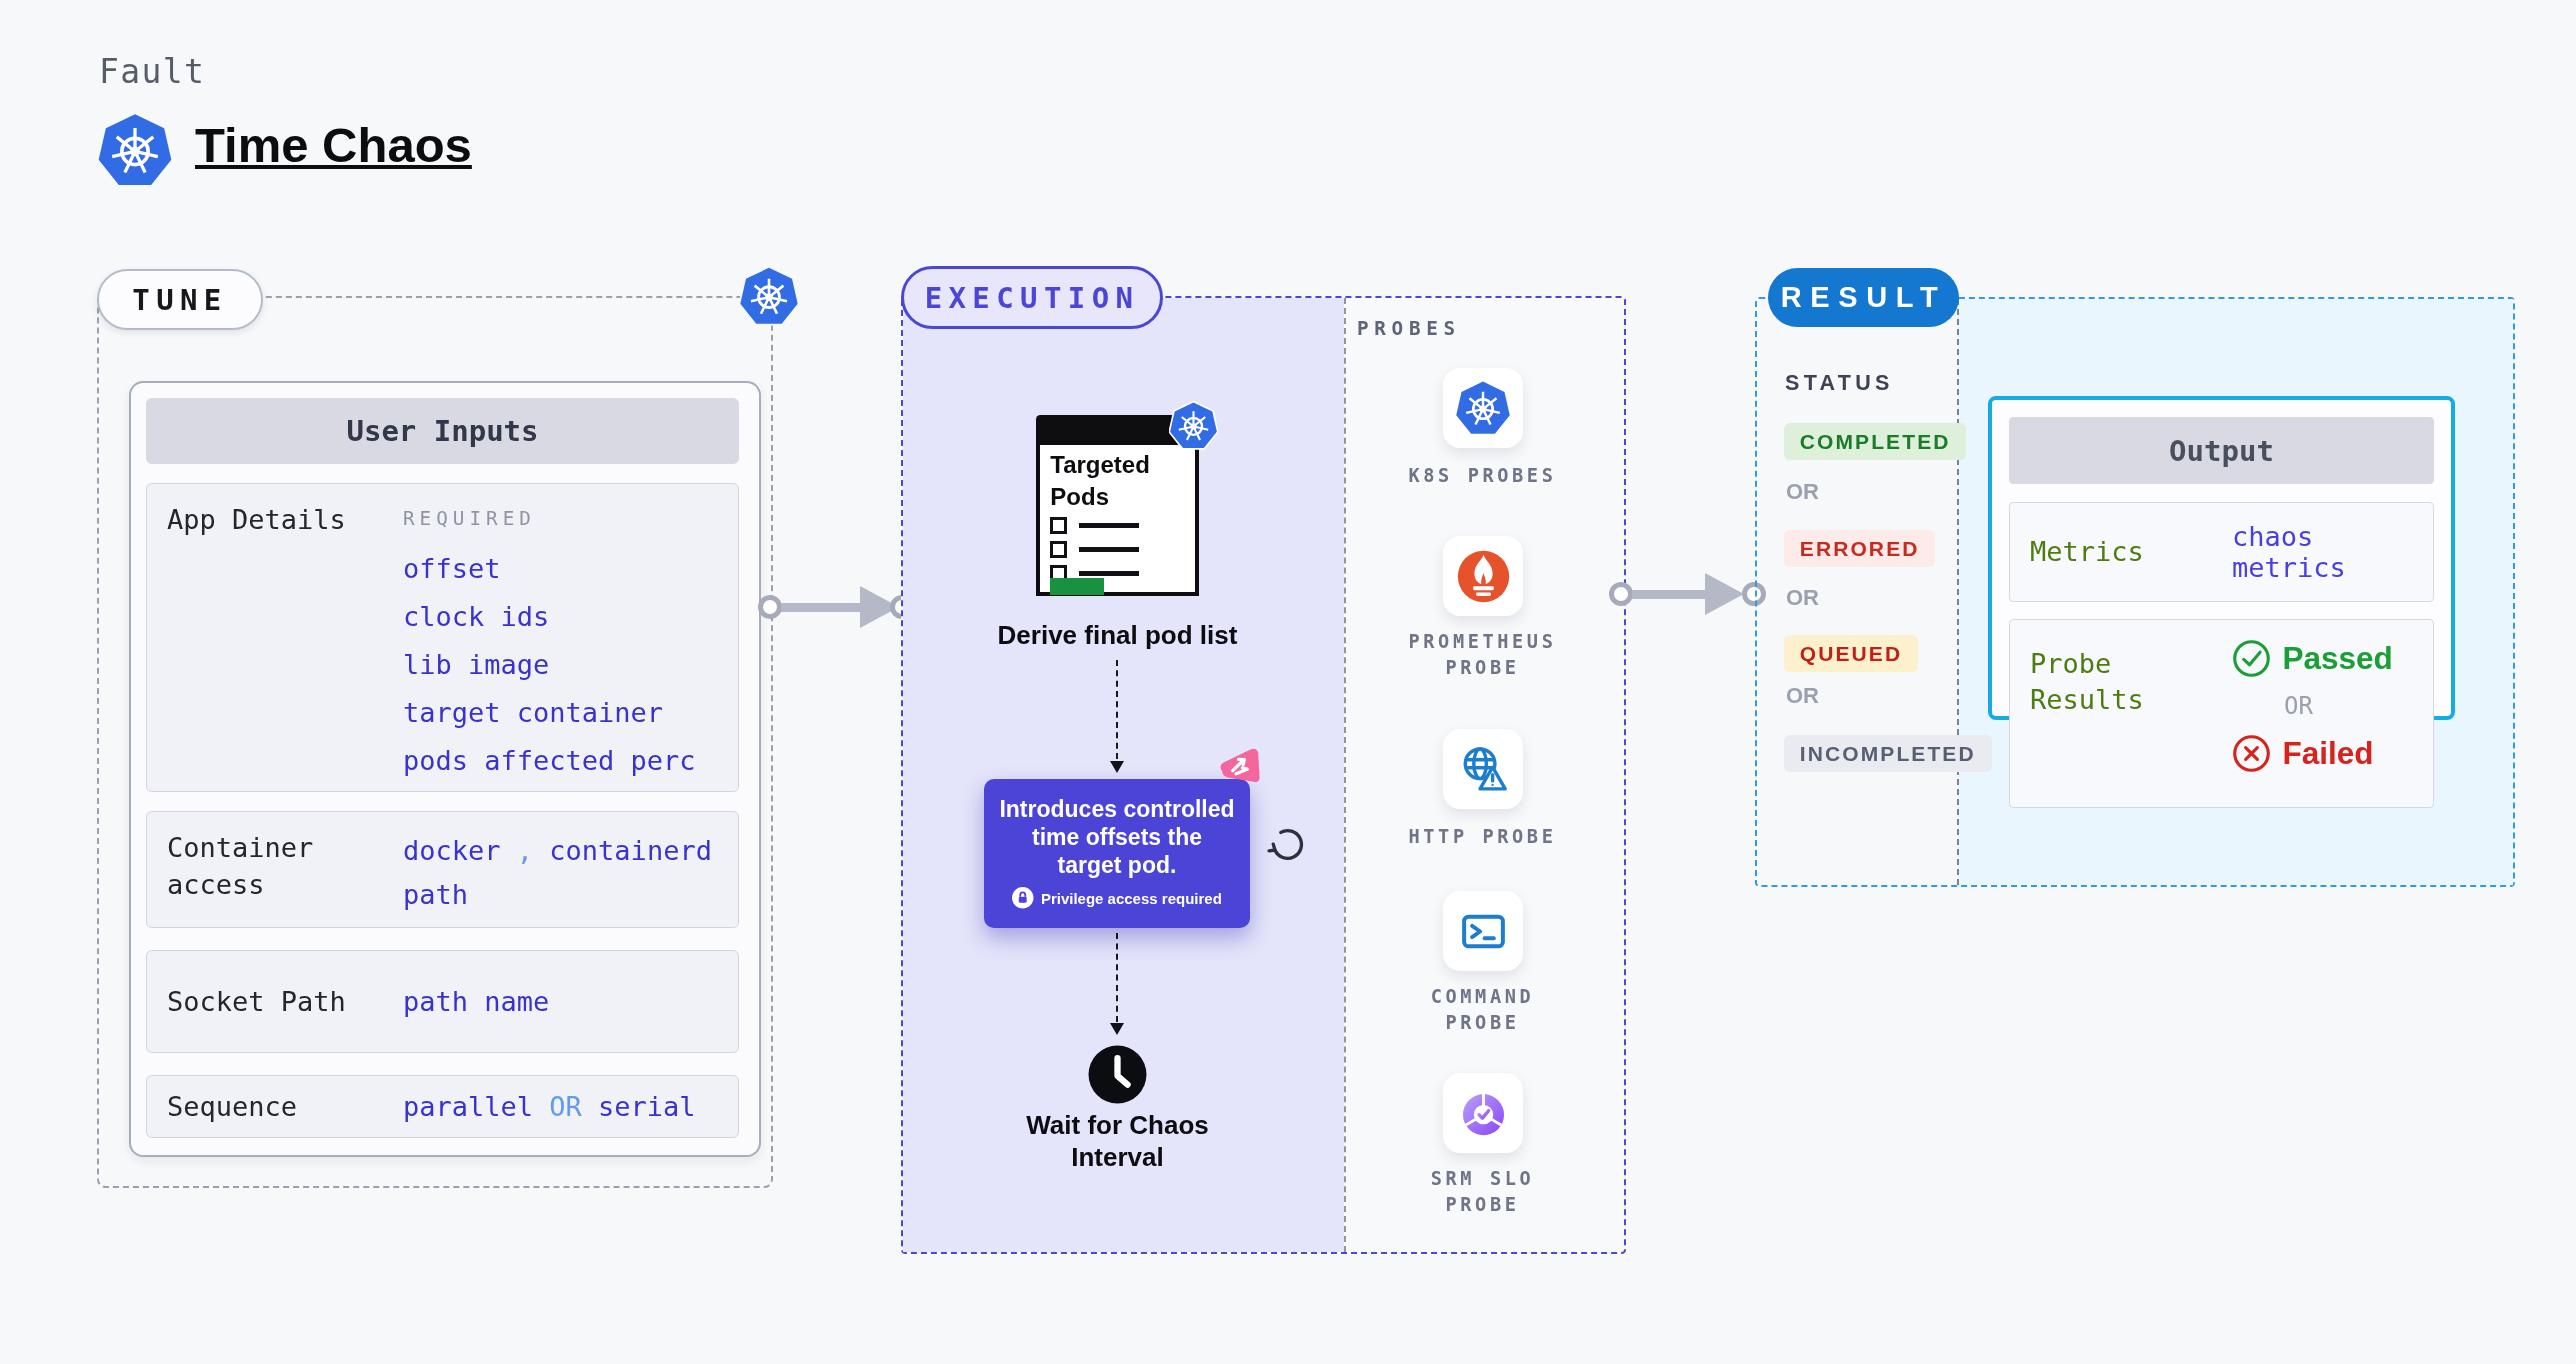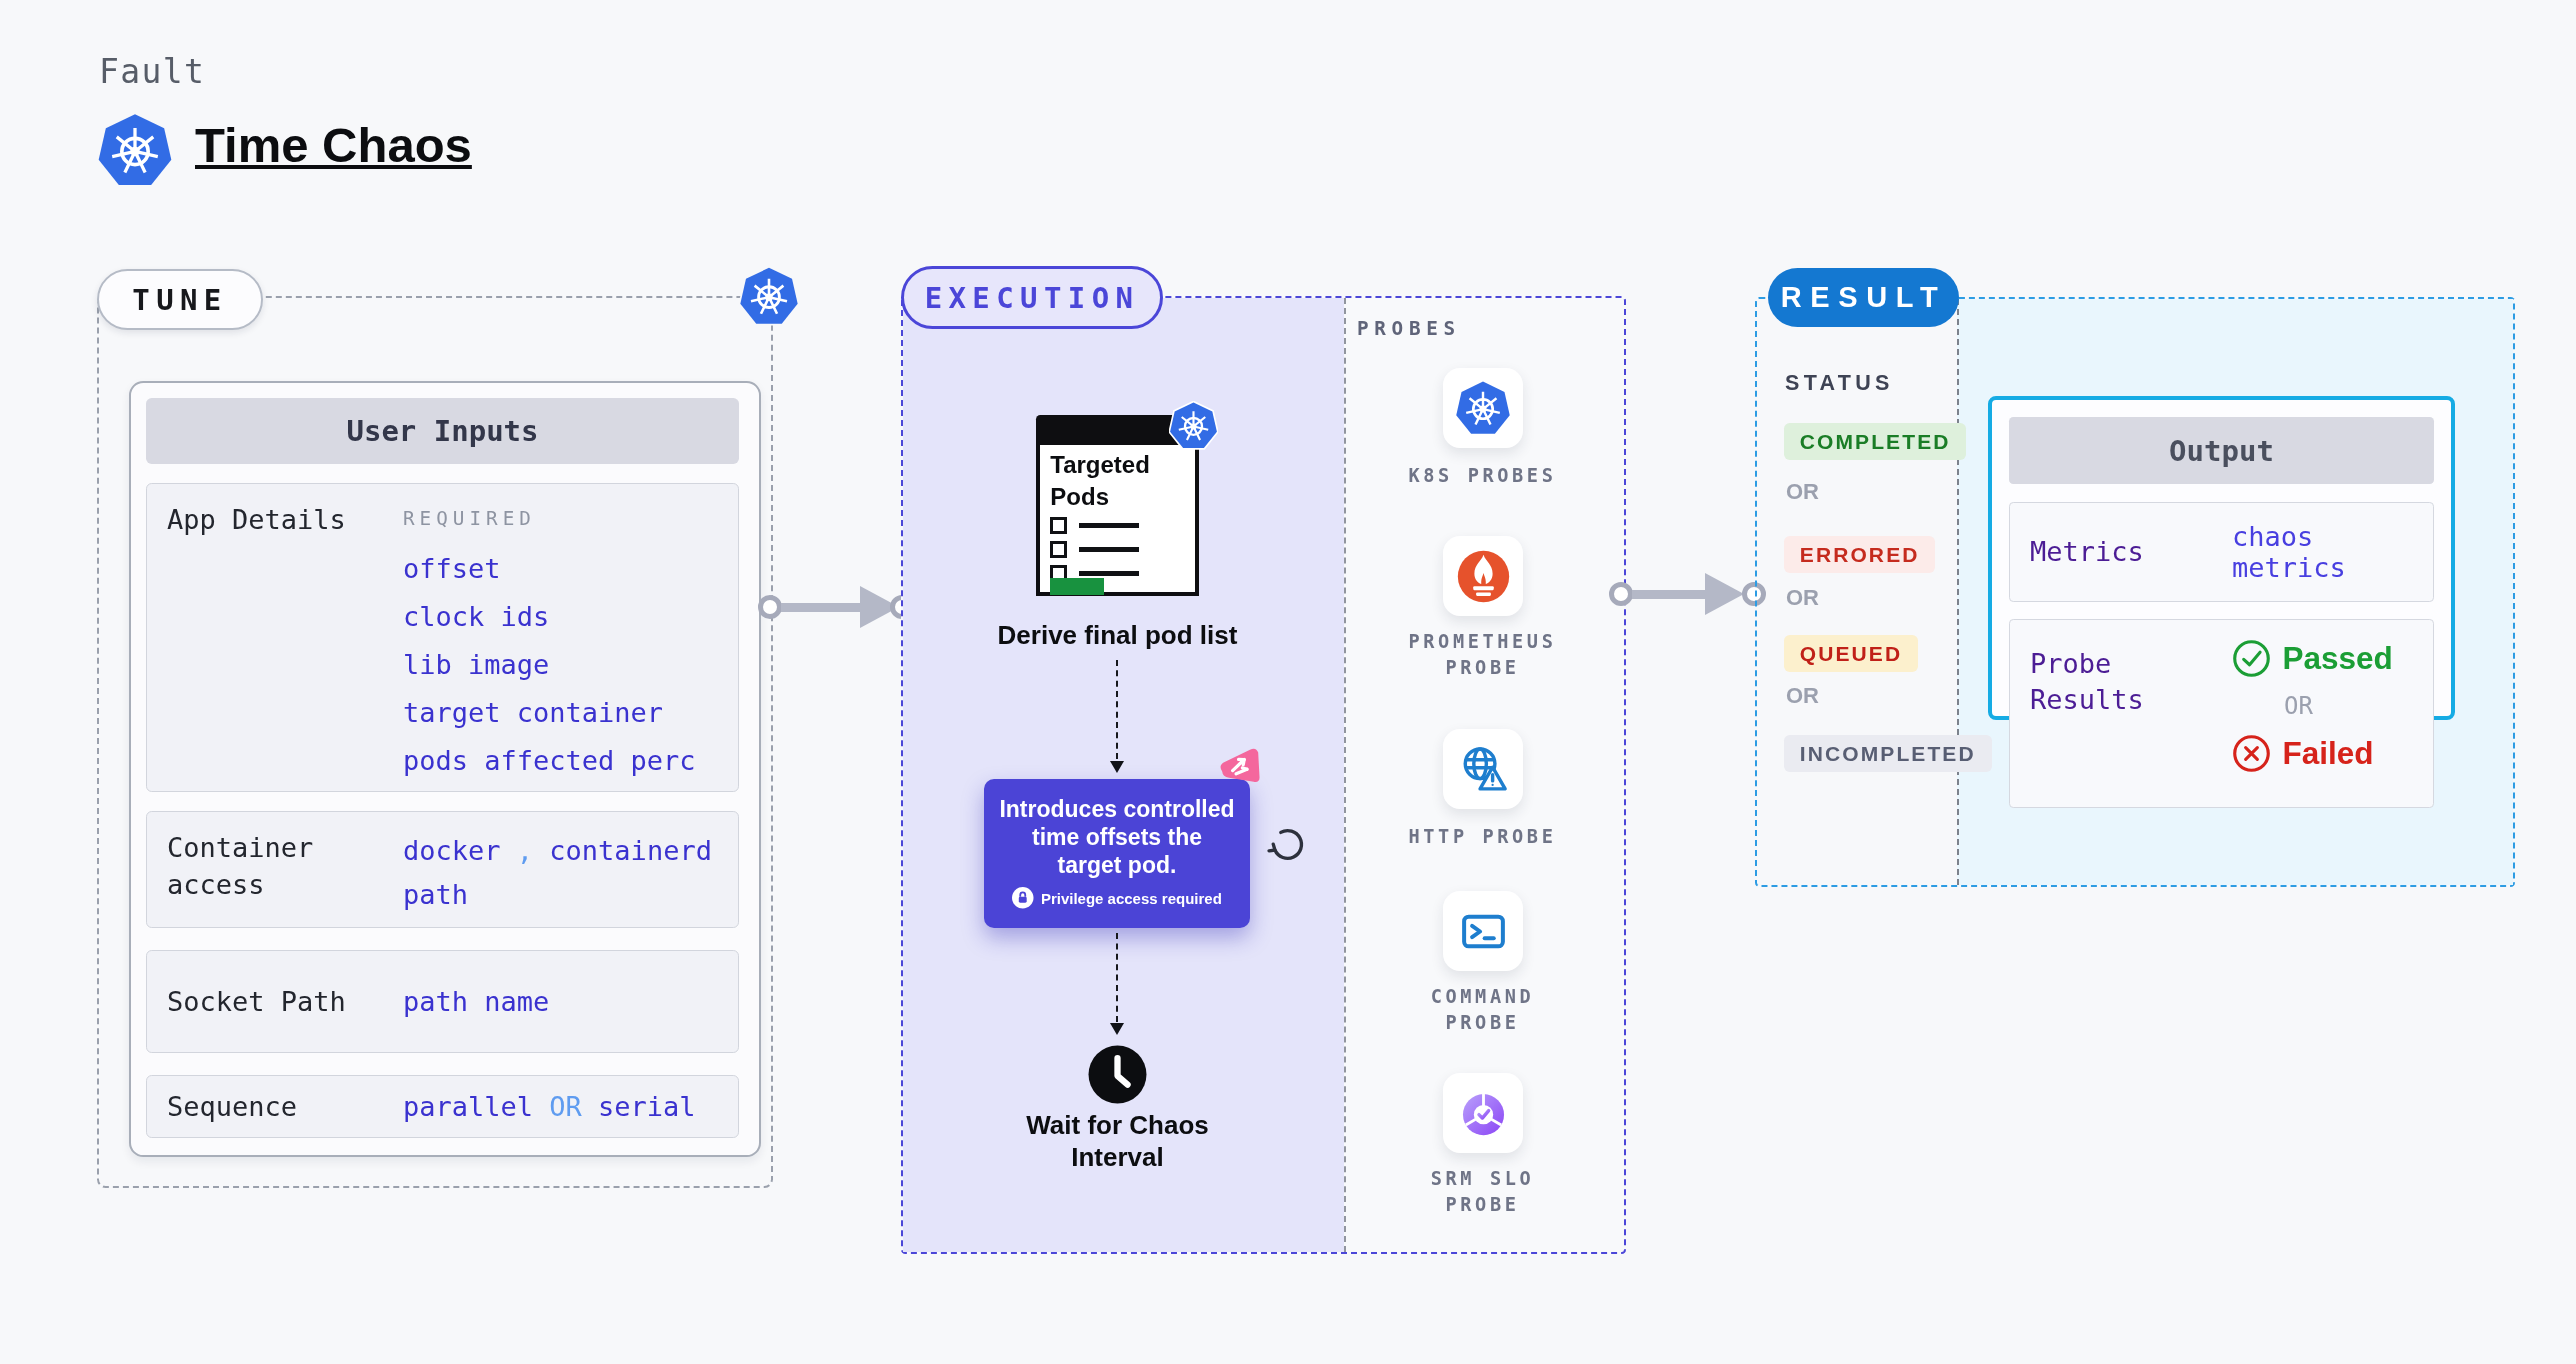--- a/index.html
+++ b/index.html
@@ -82,35 +82,35 @@
   .probe-card{left:1443px;width:80px;height:80px;background:#ffffff;border-radius:17px;
               box-shadow:0 5.7px 13px rgba(30,35,60,.10);display:flex;align-items:center;justify-content:center;}
   .probe-label{left:1375px;width:215px;text-align:center;font-size:18.6px;font-weight:700;
                letter-spacing:3.6px;color:#6f7487;line-height:26px;}
 
   
   .status-heading{left:1785px;top:371px;font-size:21.5px;font-weight:800;letter-spacing:4.3px;color:#3e4354;}
   .chip{left:1784px;height:37px;display:inline-flex;align-items:center;padding:0 15.8px;border-radius:5.7px;
         font-size:21px;font-weight:800;letter-spacing:2.1px;}
   .st-completed{top:423px;background:#def0dc;color:#1a7d26;}
-  .st-errored{top:530px;background:#fcebe9;color:#c52b1e;margin-top:6px;}
+  .st-errored{top:530px;background:#fcebe9;color:#c52b1e;}
   .st-queued{top:635px;background:#fcf0cd;color:#c02018;}
   .st-incompleted{top:735px;background:#eaebf1;color:#585e73;}
   .or-word{left:1786px;font-size:22px;font-weight:700;color:#9ba0ae;}
   .or-1{top:479px;} .or-2{top:585px;} .or-3{top:683px;}
 
   .output-card{left:1988px;top:396px;width:467px;height:324px;background:#fdfdff;border:4.3px solid #15abe4;
                border-radius:8px;box-sizing:border-box;}
   .out-header{position:absolute;left:17px;top:17px;right:17px;height:67px;background:#d8d9e2;border-radius:4.3px;
               display:flex;align-items:center;justify-content:center;font-size:29px;font-weight:600;color:#4a4f5e;}
   .out-row{position:absolute;left:17px;right:17px;background:#f8f9fc;border:1.4px solid #d5d8e0;border-radius:4.3px;
            box-sizing:border-box;display:flex;}
   .out-row-metrics{top:102px;height:100px;align-items:center;}
   .out-row-probe{top:219px;height:189px;}
-  .out-lbl{width:202px;flex:0 0 202px;padding-left:20px;font-size:27px;color:#4c1d95;line-height:36px;}
+  .out-lbl{width:202px;flex:0 0 202px;padding-left:20px;font-size:27px;color:#4d7c0f;line-height:36px;}
   .out-val{font-size:27px;color:#483fe0;}
   .probe-res-col{padding-top:18.6px;}
   .res-line{display:flex;align-items:center;gap:11.5px;}
   .res-line span{font-size:31.5px;font-weight:800;}
   .passed-text{color:#1b9e35;} .failed-text{color:#d6231b;}
   .or-small{font-size:24px;color:#9ba0ae;margin:14.3px 0 14.3px 52px;}
 
   svg{display:block;}
 </style>
 </head>

